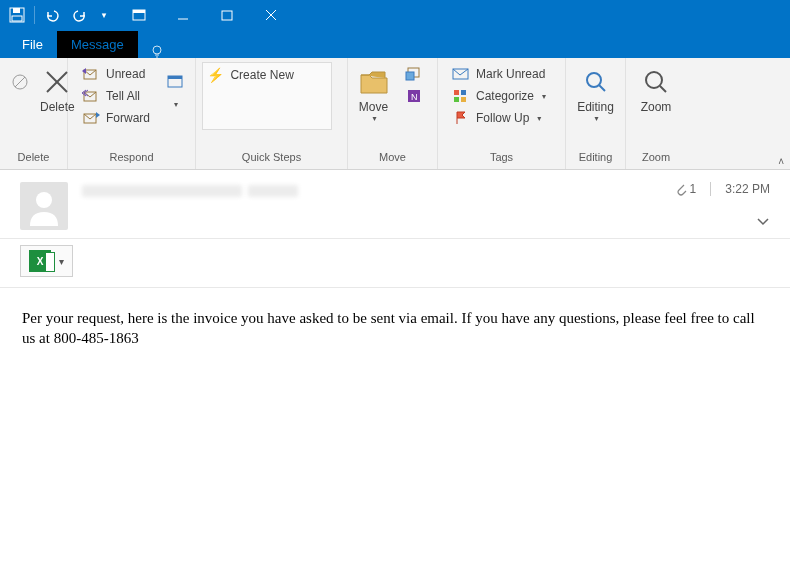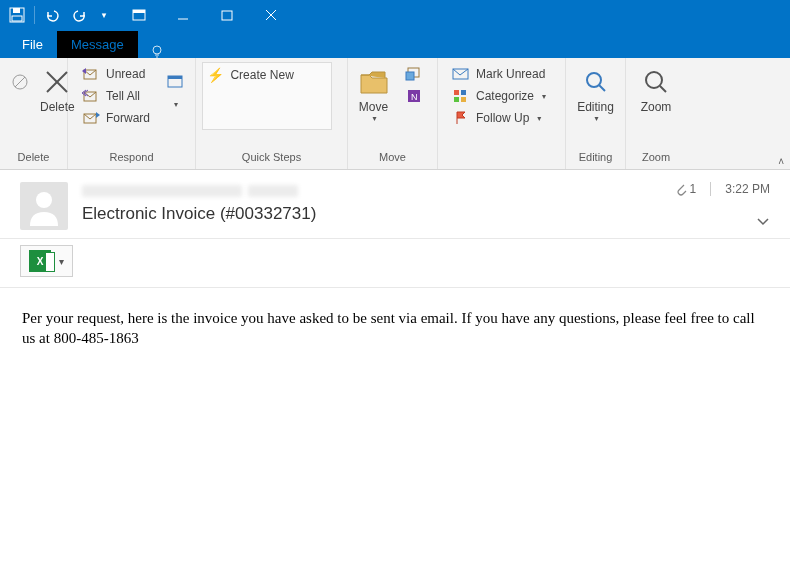--- a/index.html
+++ b/index.html
@@ -273,20 +273,21 @@
           <span class="s-icon">
               <svg width="14" height="14">
                 <path d="M3 1 L3 13 M3 1 L11 1 L8 4 L11 7 L3 7" fill="#e85c41" stroke="#c03a22"></path>
               </svg>
             </span>
           <span>Follow Up</span>
             <span class="caret">▾</span>
         </div>
       </div>
     </div>
+    <div class="group-label">Tags</div>
   </div>
 
   <div class="group" style="width:60px">
     <div class="group-content">
       <div class="big-btn">
         <div class="big-icon">
             <svg width="26" height="26">
               <circle cx="11" cy="11" r="7" fill="none" stroke="#3a7bbf" stroke-width="2"></circle>
               <line x1="16" y1="16" x2="22" y2="22" stroke="#3a7bbf" stroke-width="2"></line>
             </svg>
@@ -321,21 +322,20 @@
     <svg width="40" height="40">
         <circle cx="20" cy="14" r="8" fill="#fff"></circle>
         <path d="M6 40 Q6 26 20 26 Q34 26 34 40 Z" fill="#fff"></path>
       </svg>
   </div>
   <div class="msg-info">
     <div class="from-row">
       <div class="blur-bar" style="width:160px"></div>
       <div class="blur-bar" style="width:50px"></div>
     </div>
-    <div class="subject-row">Electronic Invoice (#00332731)</div>
   </div>
   <div class="meta-right">
     <span style="display:flex;align-items:center;gap:3px;">
       <svg width="12" height="14">
           <path d="M9 3 L4 8 Q2 10 4 12 Q6 14 8 12 L11 9" fill="none" stroke="#888" stroke-width="1.2"></path>
         </svg>
       <span>1</span>
     </span>
     <span class="meta-sep"></span>
     <span>3:22 PM</span>

